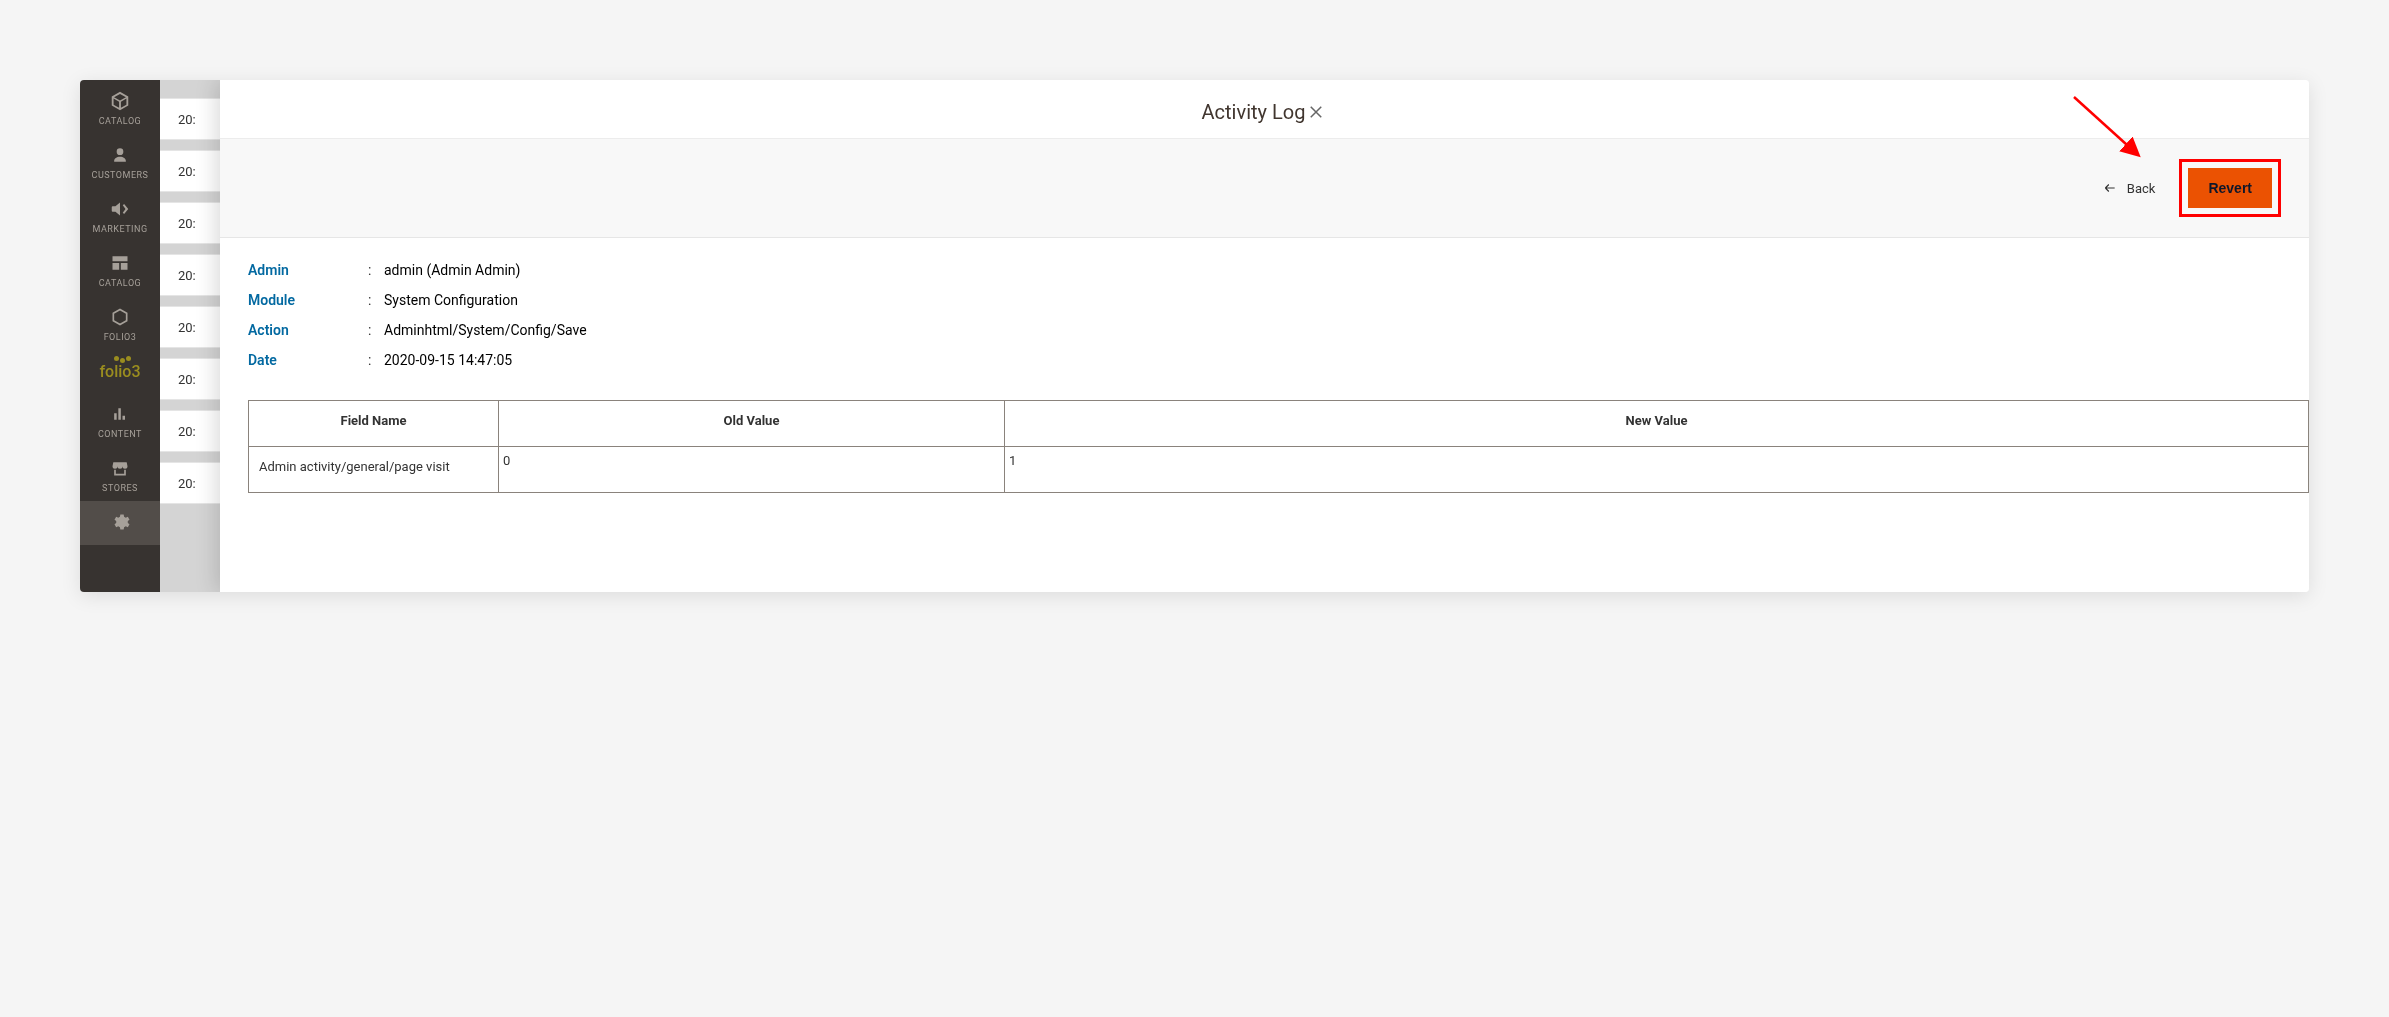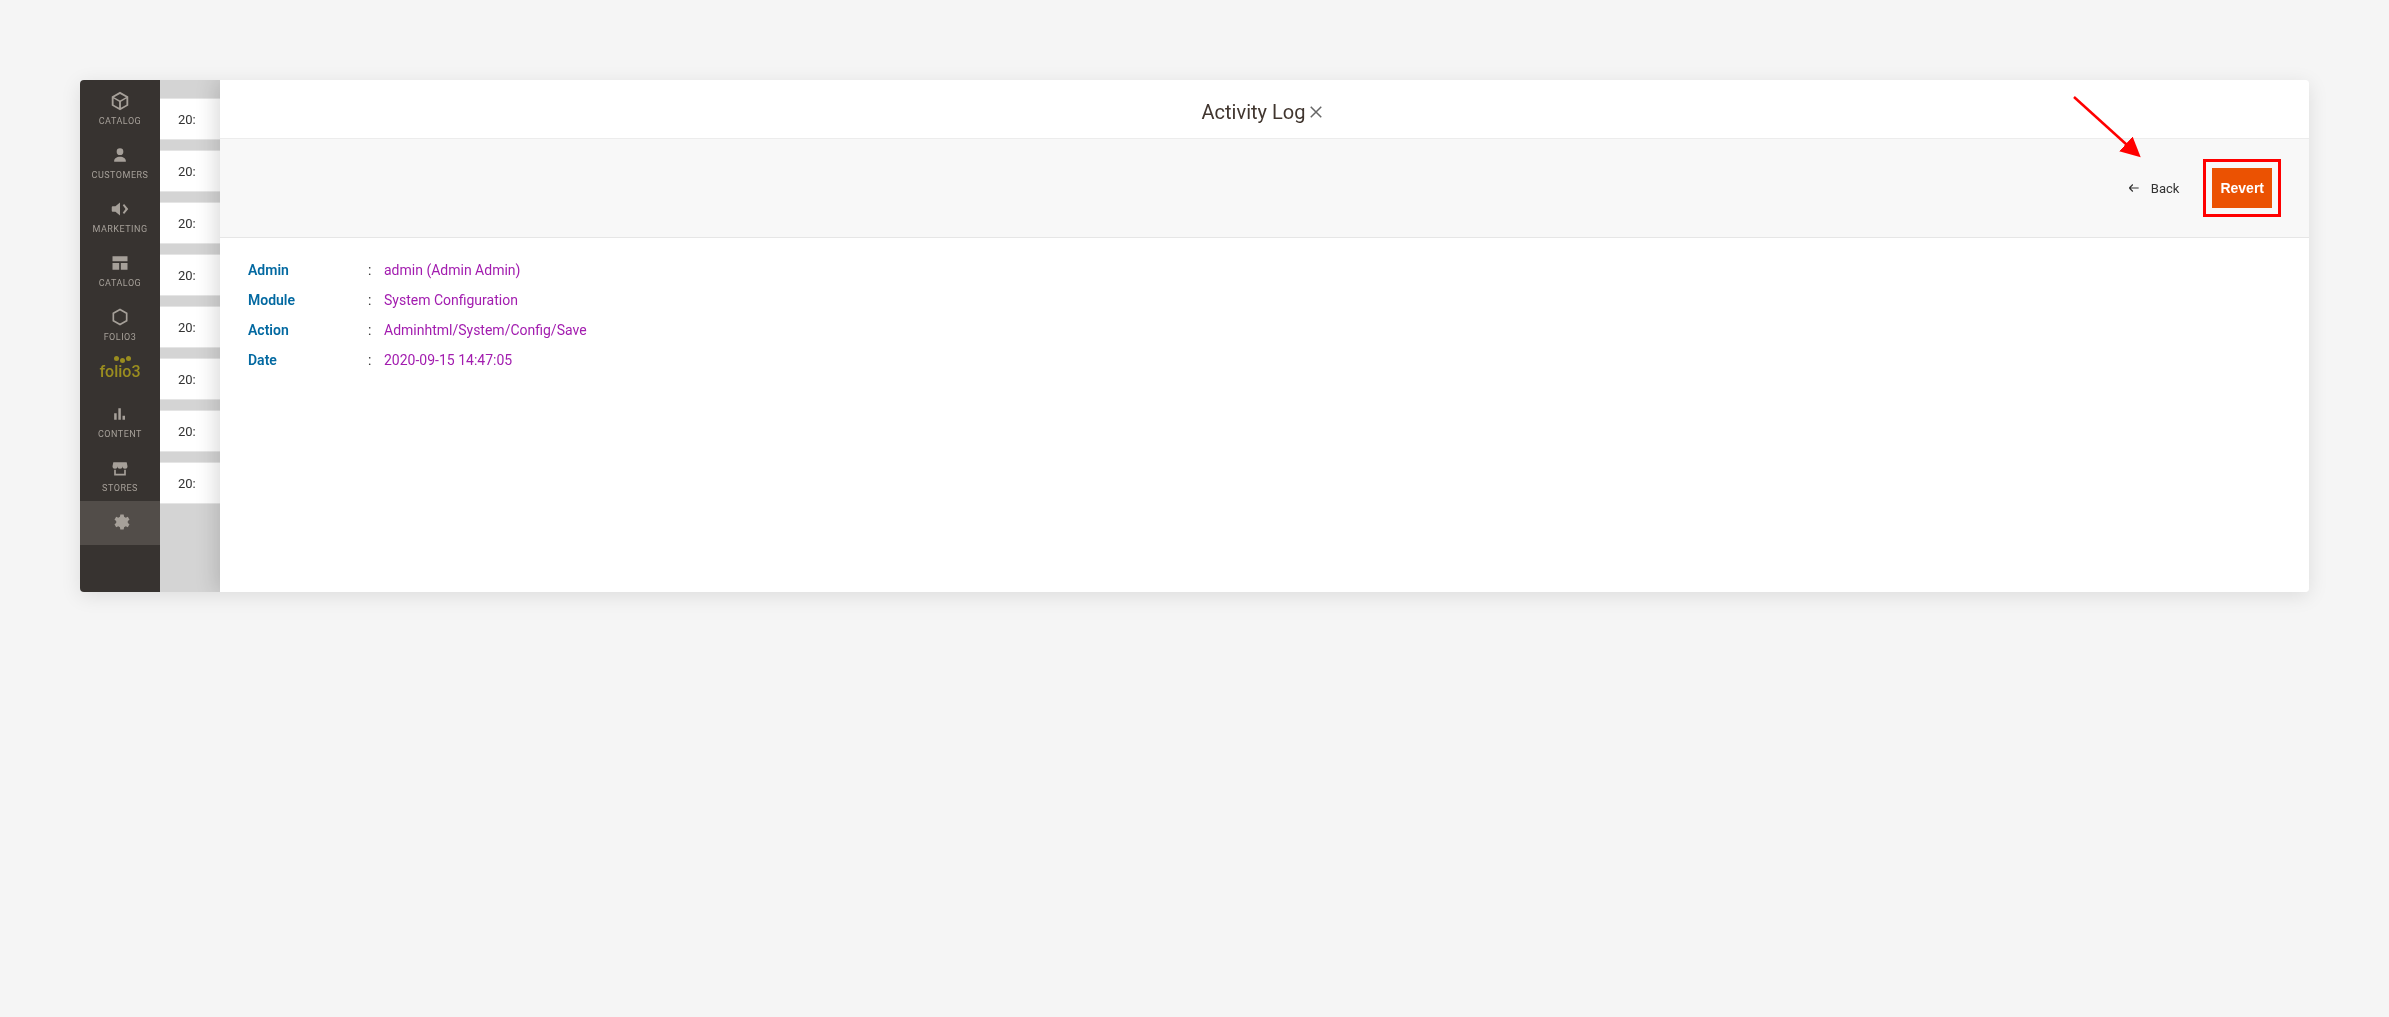--- a/index.html
+++ b/index.html
@@ -150,23 +150,23 @@
       cursor: pointer;
       padding: 8px 4px;
     }
     .revert-wrap {
       border: 3px solid #ff0000;
       padding: 6px;
       position: relative;
     }
     .revert-btn {
       background: #eb5202;
-      color: #ffffff;
+      color: #0f172a;
       border: none;
-      padding: 12px 8px;
+      padding: 12px 20px;
       font-size: 14px;
       font-weight: 600;
       cursor: pointer;
     }
     
     .details {
       padding: 24px 28px 18px 28px;
     }
     .detail-row {
       display: flex;
@@ -176,21 +176,21 @@
     .detail-label {
       width: 120px;
       font-weight: 600;
       color: #0369a1;
     }
     .detail-sep {
       width: 16px;
       color: #333;
     }
     .detail-value {
-      color: #a21caf;
+      color: #000000;
     }
     
     .data-table {
       margin: 0 0 0 28px;
       border-collapse: collapse;
       width: calc(100% - 28px);
     }
     .data-table th, .data-table td {
       border: 1px solid #8a837c;
       padding: 12px 10px;
@@ -351,15 +351,31 @@
         <div class="detail-sep">:</div>
         <div class="detail-value">Adminhtml/System/Config/Save</div>
       </div>
       <div class="detail-row">
         <div class="detail-label">Date</div>
         <div class="detail-sep">:</div>
         <div class="detail-value">2020-09-15 14:47:05</div>
       </div>
     </div>
 
+    <table class="data-table">
+      <thead>
+        <tr>
+          <th class="col-field">Field Name</th>
+          <th class="col-old">Old Value</th>
+          <th class="col-new">New Value</th>
+        </tr>
+      </thead>
+      <tbody>
+        <tr>
+          <td class="col-field">Admin activity/general/page visit</td>
+          <td class="col-old">0</td>
+          <td class="col-new">1</td>
+        </tr>
+      </tbody>
+    </table>
   </div>
 
 </div>
 
 </body></html>

